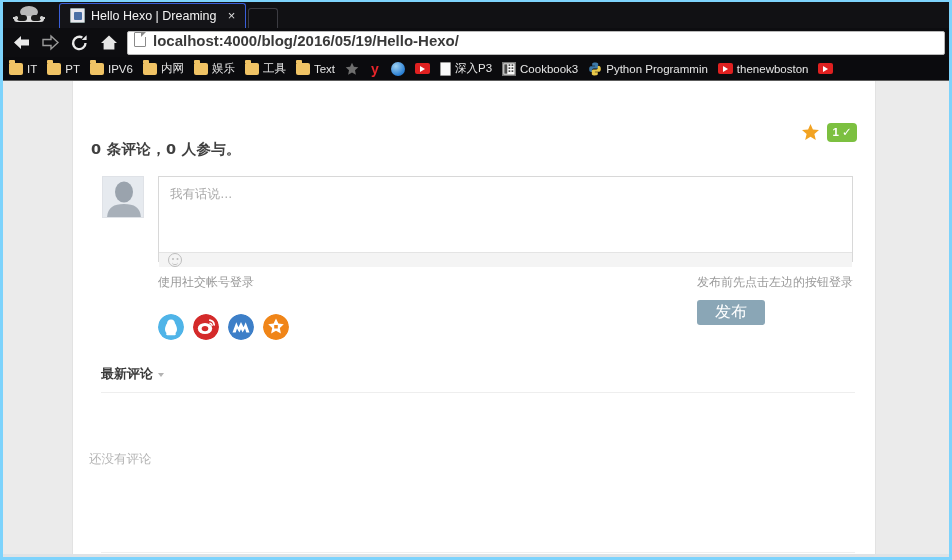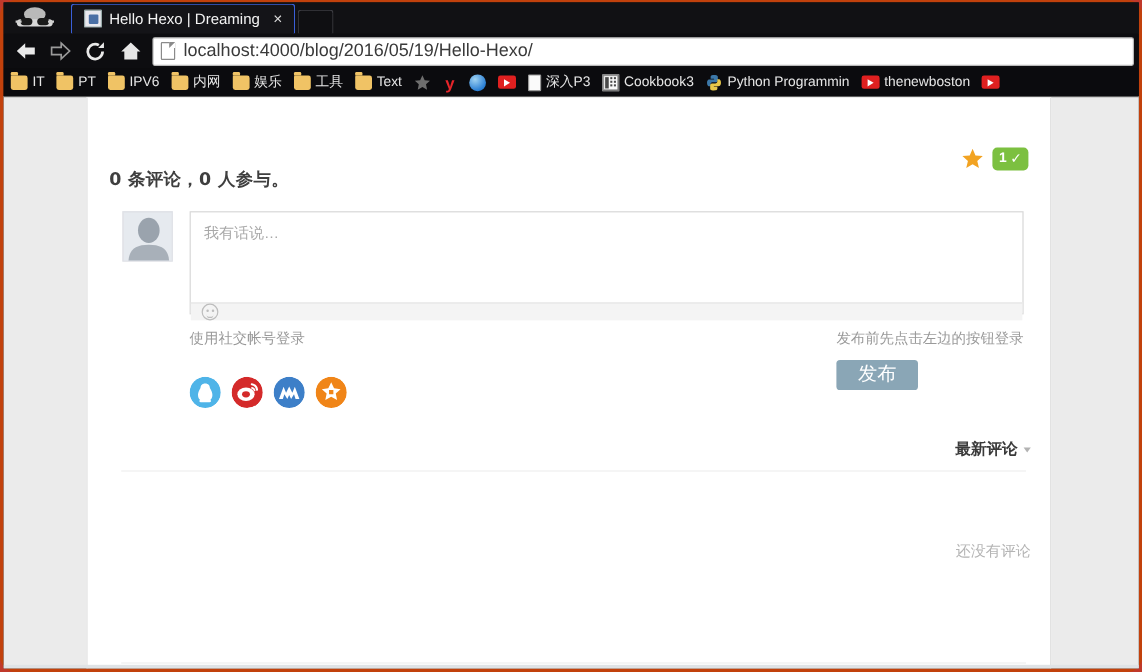--- a/index.html
+++ b/index.html
@@ -8,23 +8,23 @@
     overflow: hidden;
     font-family: "Liberation Sans", "DejaVu Sans", sans-serif;
   }
   body { background: #c0392b; }
 
   
   .window {
     position: absolute;
     left: 0; top: 0;
     width: 952px; height: 560px;
-    background: #c2410c;
+    background: #7dd3fc;
     padding: 2px 3px 3px 3px;
-    display: flex; flex-direction: column; border-radius: 13px;
+    display: flex; flex-direction: column;
   }
   .chrome {
     flex: 1 1 auto;
     display: flex; flex-direction: column;
     background: #0e0e0e;
     min-height: 0;
   }
 
   
   .tabstrip {
@@ -105,24 +105,25 @@
     width: 29px; height: 27px;
     display: flex; align-items: center; justify-content: center;
     flex: 0 0 auto;
   }
   .omnibox {
     flex: 1 1 auto;
     height: 24px;
     background: #ffffff;
     border: 1px solid #b9b9b9;
     border-radius: 2px;
-    display: flex; align-items: center;
+    display: flex; align-items: flex-start;
     padding: 0 6px;
     margin-left: 4px;
     overflow: hidden;
+    font-weight: bold;
   }
   .page-icon {
     width: 12px; height: 15px;
     border: 1px solid #8a8a8a;
     border-radius: 1px;
     background: #fff;
     position: relative;
     flex: 0 0 auto;
     margin-right: 7px;
   }
@@ -359,42 +360,42 @@
     border-radius: 3px;
     width: 68px; height: 25px;
     font-size: 16px;
     font-family: "Liberation Sans", sans-serif;
     cursor: pointer;
   }
 
   .latest-row {
     margin-top: 25px;
     padding-left: 12px;
-    display: flex; align-items: center; gap: 5px; justify-content: flex-end;
+    display: flex; align-items: center; gap: 5px;
   }
   .latest-label {
     font-size: 13px;
     font-weight: bold;
     color: #3a3a3a;
   }
   .caret-down {
     width: 0; height: 0;
     border-left: 3.5px solid transparent;
     border-right: 3.5px solid transparent;
     border-top: 4px solid #b3b3b3;
     margin-top: 2px;
   }
   .hr {
     height: 1px;
     background: #eeeeee;
     margin: 9px 4px 0 12px;
   }
 
   .empty-state {
-    text-align: right;
+    text-align: left;
     font-size: 12.5px;
     color: #b4b4b4;
     padding-top: 58px;
   }
 
   .footer-hr {
     height: 1px;
     background: #efefef;
     margin: 84px 4px 0 12px;
   }

